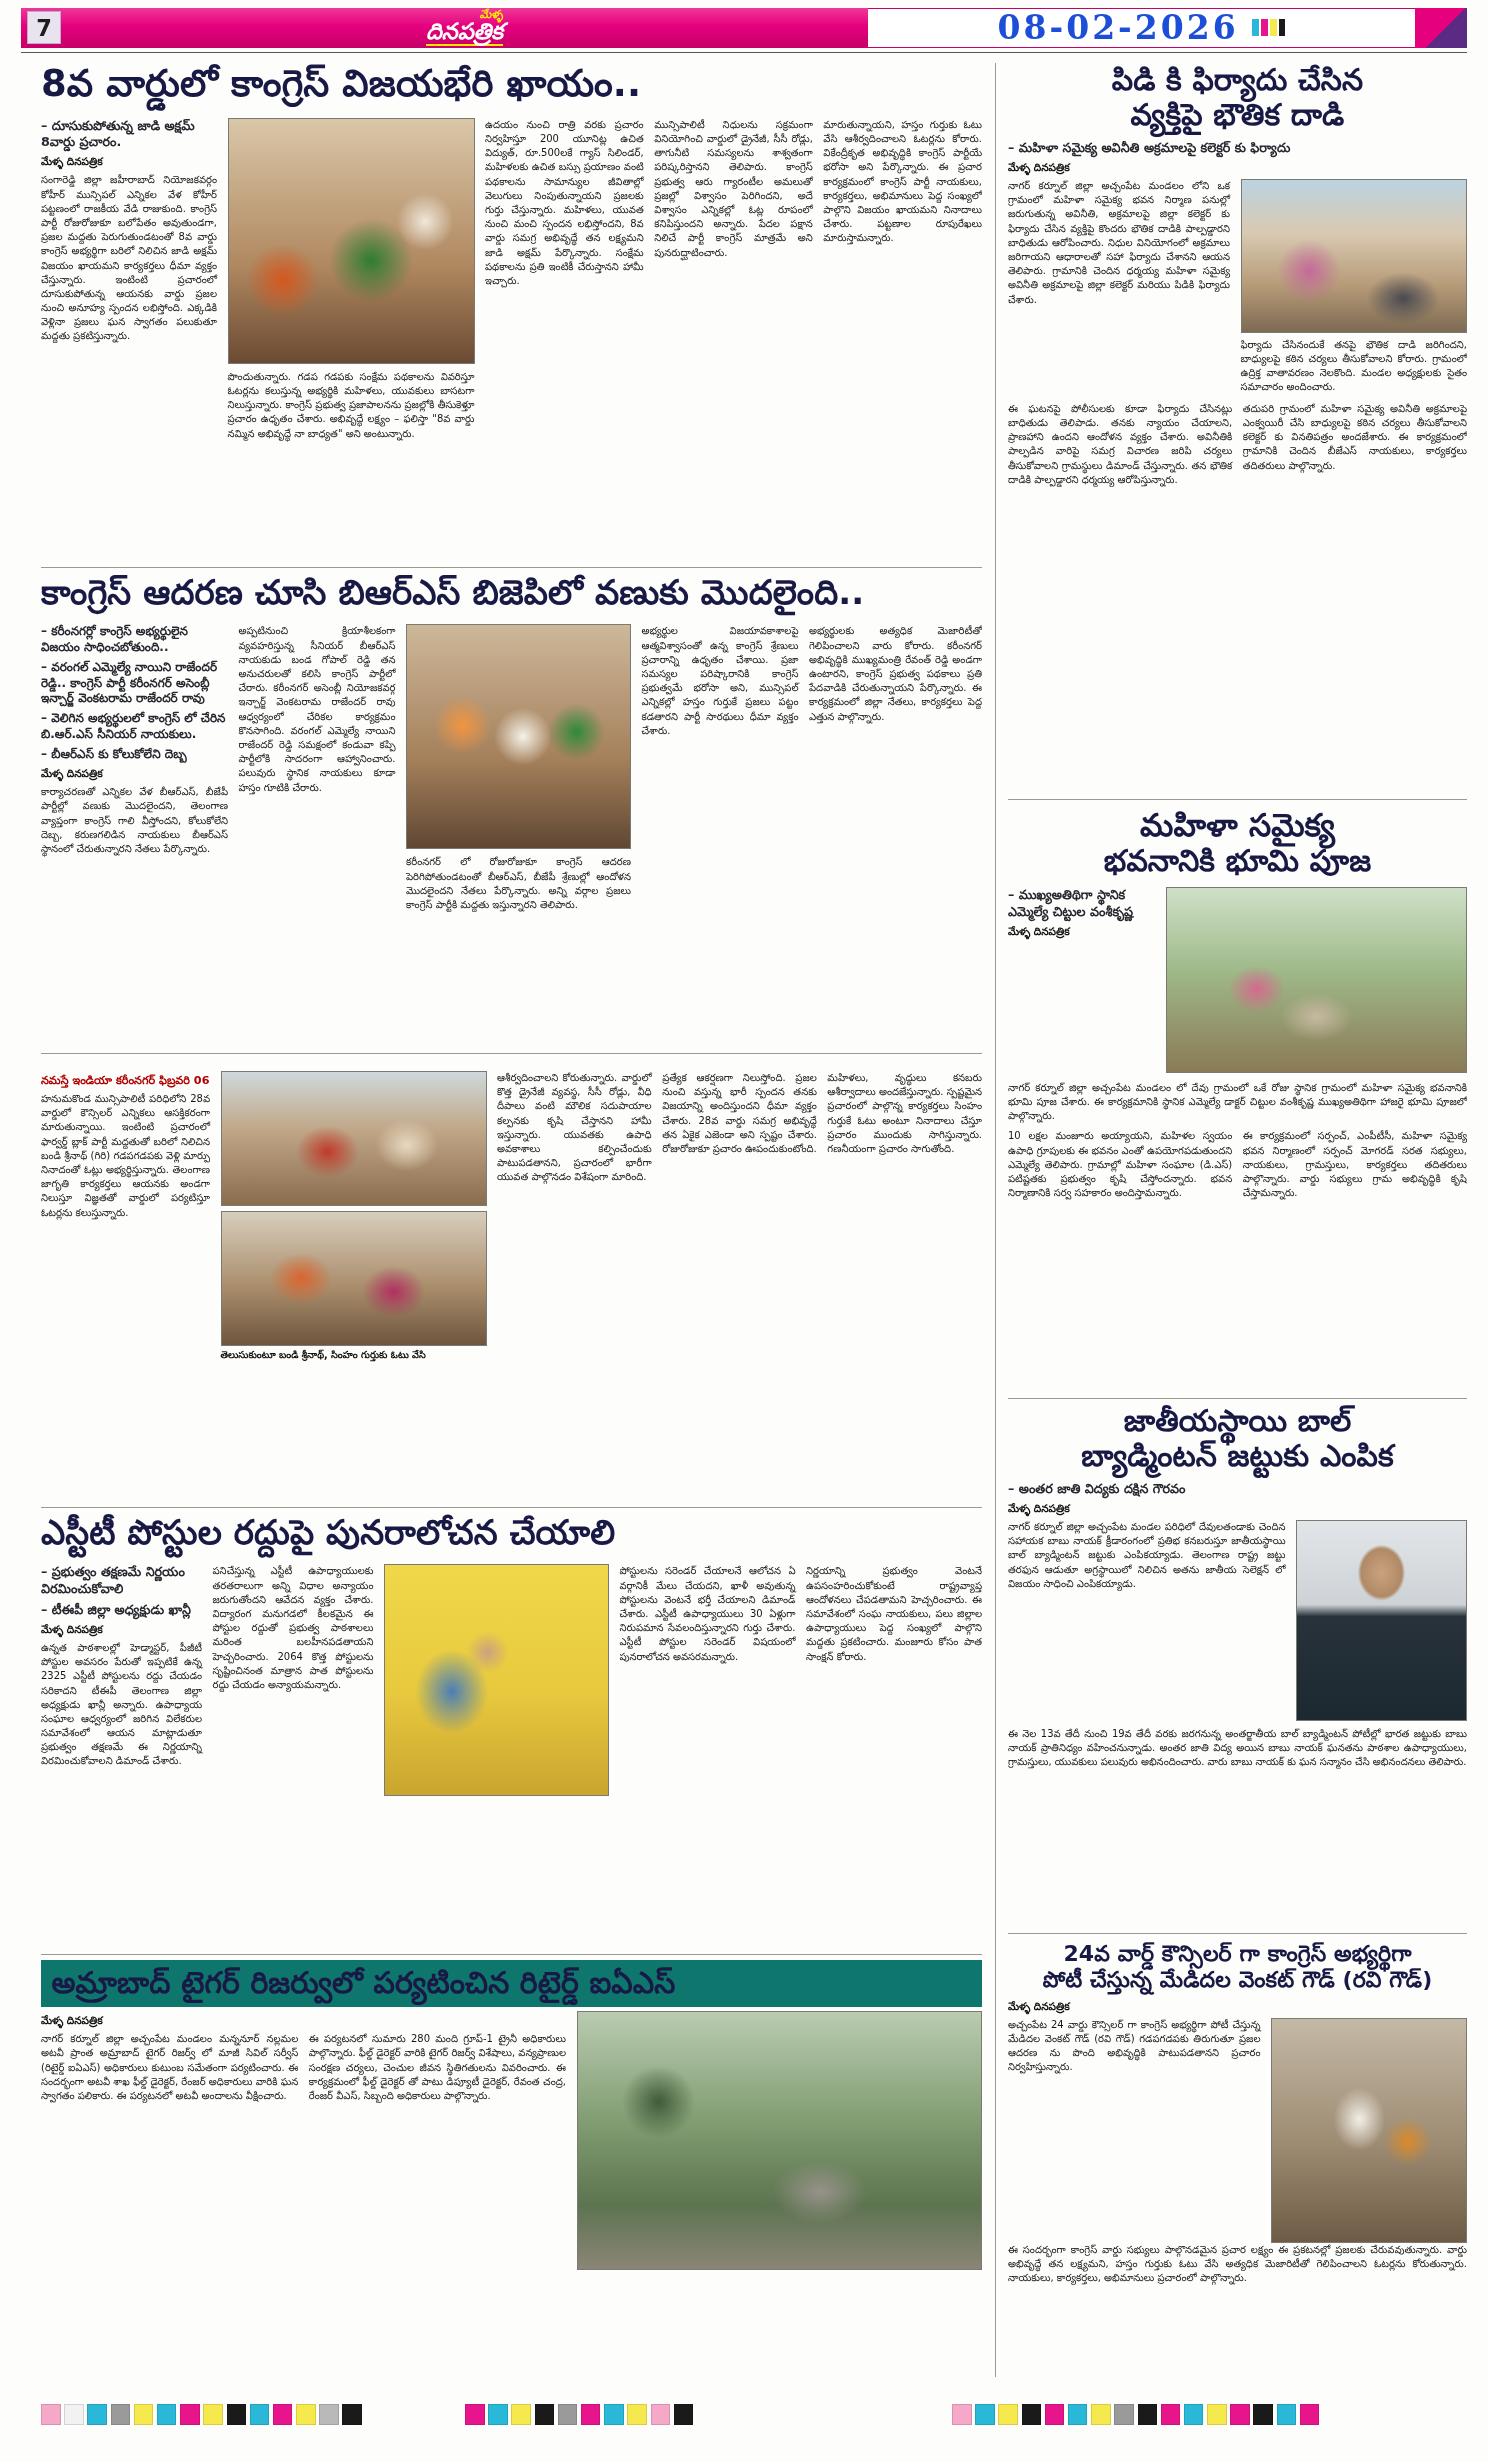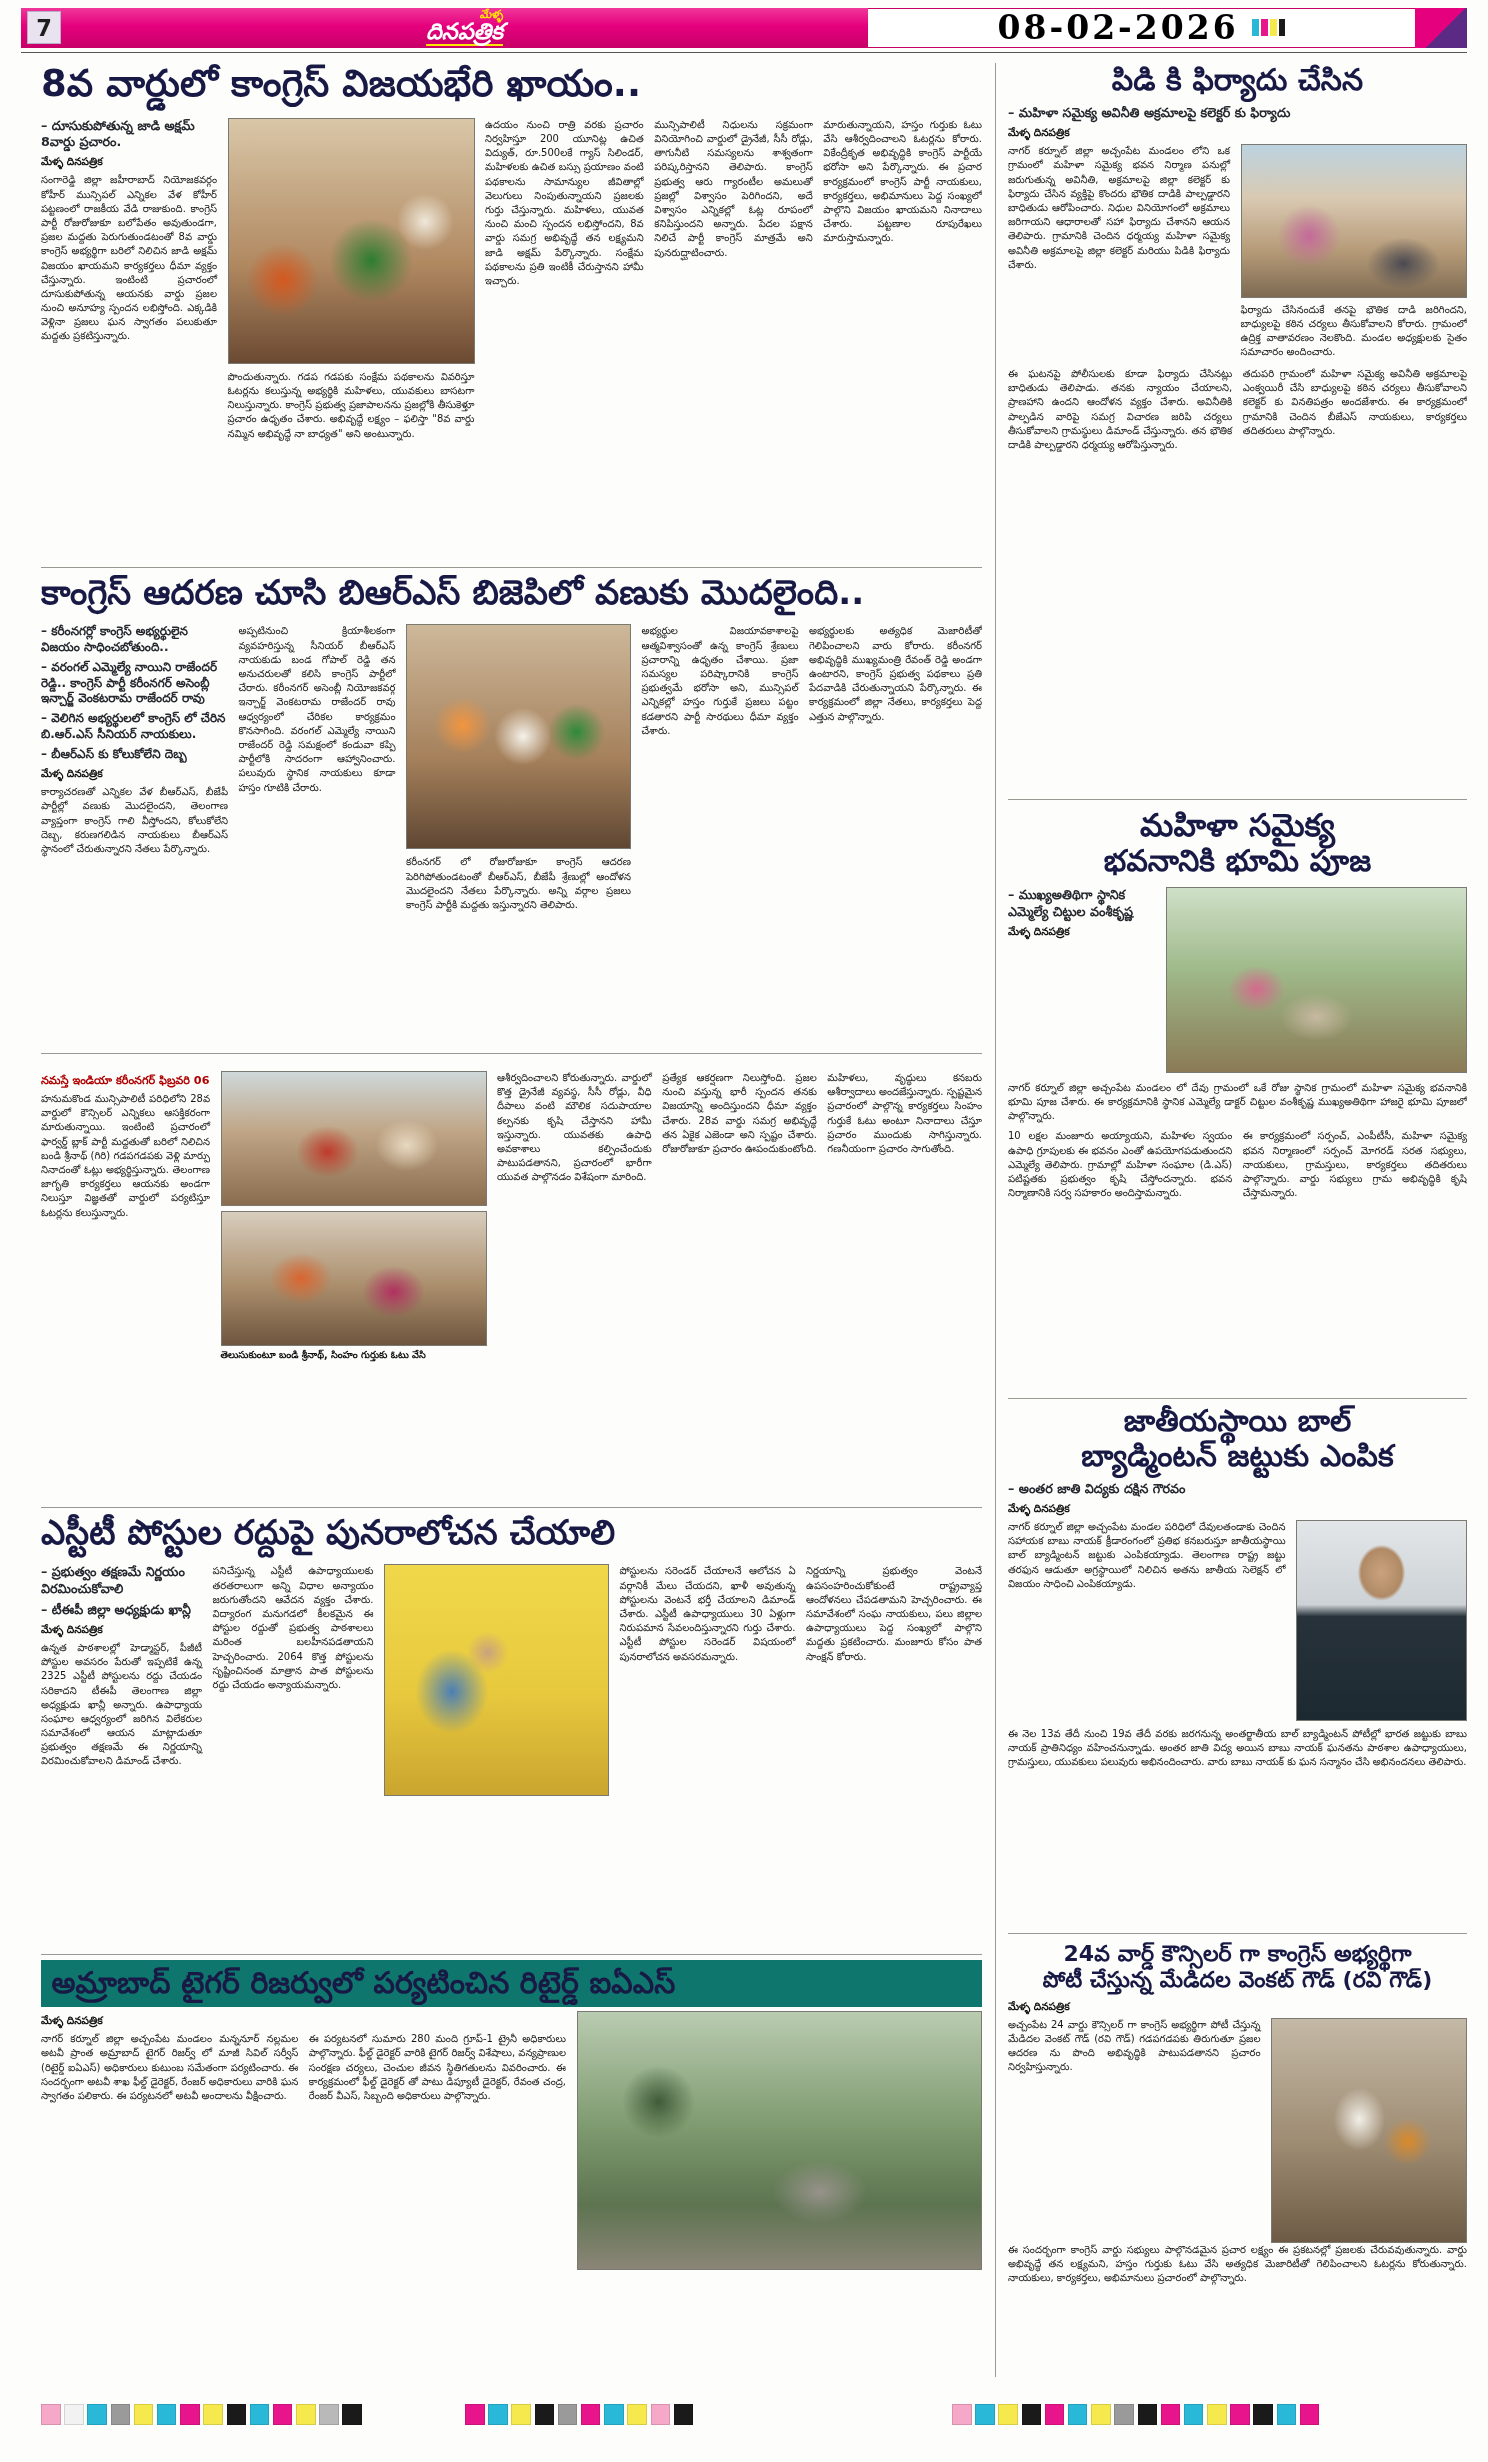--- a/index.html
+++ b/index.html
@@ -19,21 +19,21 @@
   .swatchrow{display:flex;gap:3.7px}
   .swatch{width:19.5px;height:21px;border:0.7px solid rgba(0,0,0,.12)}
   
   .hdr{display:flex;align-items:stretch}
   .hdr-mag{background:linear-gradient(180deg,#f0379a 0%,#e5007d 45%,#c70068 100%);display:flex;align-items:center}
   .pageno{width:34px;height:33px;background:#e9e3f0;color:#1d1d1d;font-size:22.5px;font-weight:800;display:flex;align-items:center;justify-content:center;margin-left:6px;border:0.7px solid #b9aecd}
   .logo{margin:0 auto;text-align:right;line-height:1}
   .logo .top{display:block;color:#ffe600;font-size:11.2px;font-weight:700;font-style:italic}
   .logo .main{display:block;color:#fff;font-size:22.5px;font-weight:800;font-style:italic;border-bottom:2.2px solid #ffe600;padding-bottom:2.2px}
   .hdr-white{background:#fff;display:flex;align-items:center;justify-content:center;border-top:0.7px solid #c70068;border-bottom:0.7px solid #c70068}
-  .hdr-date{font-size:33px;font-weight:800;color:#000000;letter-spacing:3px;font-family:"DejaVu Serif","Liberation Serif",serif}
+  .hdr-date{font-size:33px;font-weight:800;color:#1d4ed8;letter-spacing:3px;font-family:"DejaVu Serif","Liberation Serif",serif}
   .hdr-cap{background:linear-gradient(135deg,#e5007d 0 55%,#5a2a84 55% 100%)}
   .marks{display:flex;gap:2.2px;margin-left:13.5px}
   .marks i{width:6.7px;height:16.5px;display:block}
   
   .photo-a1{background:radial-gradient(52px 52px at 22% 66%,#d4581f 0%,transparent 70%),radial-gradient(60px 60px at 58% 58%,#2e7d32 0%,transparent 70%),radial-gradient(41px 41px at 80% 42%,#efe8da 0%,transparent 70%),linear-gradient(180deg,#d9c7a8 0%,#b08860 60%,#6b4a33 100%)}
   .photo-a2{background:radial-gradient(52px 37px at 72% 78%,#4a4a52 0%,transparent 70%),radial-gradient(45px 45px at 30% 60%,#c46a9a 0%,transparent 70%),linear-gradient(180deg,#bcd3e0 0%,#d9c9b2 35%,#b59a77 70%,#7d6a52 100%)}
   .photo-a3{background:radial-gradient(41px 41px at 25% 45%,#f2953f 0%,transparent 70%),radial-gradient(41px 41px at 52% 50%,#f5f2ea 0%,transparent 70%),radial-gradient(41px 41px at 76% 48%,#2f8a3a 0%,transparent 70%),linear-gradient(180deg,#cdb89a 0%,#a5805b 60%,#5f4733 100%)}
   .photo-a5a{background:radial-gradient(45px 37px at 40% 60%,#c03a2b 0%,transparent 70%),radial-gradient(45px 37px at 70% 55%,#e8d9c2 0%,transparent 70%),linear-gradient(180deg,#cfd8da 0%,#bfa585 45%,#8a6c4e 100%)}
   .photo-a5b{background:radial-gradient(45px 37px at 30% 50%,#d9652f 0%,transparent 70%),radial-gradient(45px 37px at 65% 60%,#b03060 0%,transparent 70%),linear-gradient(180deg,#d8cdbd 0%,#ab8f6d 55%,#6e553d 100%)}
   .photo-a4{background:radial-gradient(52px 34px at 50% 70%,#c7b9a2 0%,transparent 70%),radial-gradient(41px 34px at 30% 55%,#d46a8e 0%,transparent 70%),linear-gradient(180deg,#cfe0c8 0%,#9fb989 45%,#8a7a55 100%)}
@@ -187,20 +187,21 @@
     <div style="flex:1">
       <div class="photo photo-a8" style="width:100%;height:259px"></div>
     </div>
   </div>
 </section>
 
 <div class="vrule" style="left:995px;top:63px;height:2314px"></div>
 
 <section class="abs" style="left:1008px;top:63px;width:459px;height:732px">
   <h2 class="headline" style="font-size:30px;text-align:center">పిడి కి ఫిర్యాదు చేసిన</h2>
+  <h2 class="headline" style="font-size:30px;text-align:center">వ్యక్తిపై భౌతిక దాడి</h2>
   <p class="byline" style="margin-top:7.5px">– మహిళా సమైక్య అవినీతి అక్రమాలపై కలెక్టర్ కు ఫిర్యాదు</p>
   <p class="dateline">మేళ్ళ దినపత్రిక</p>
   <div class="cols">
     <div style="flex:0 0 222px">
         <p class="bodytext">నాగర్ కర్నూల్ జిల్లా అచ్చంపేట మండలం లోని ఒక గ్రామంలో మహిళా సమైక్య భవన నిర్మాణ పనుల్లో జరుగుతున్న అవినీతి, అక్రమాలపై జిల్లా కలెక్టర్ కు ఫిర్యాదు చేసిన వ్యక్తిపై కొందరు భౌతిక దాడికి పాల్పడ్డారని బాధితుడు ఆరోపించారు. నిధుల వినియోగంలో అక్రమాలు జరిగాయని ఆధారాలతో సహా ఫిర్యాదు చేశానని ఆయన తెలిపారు. గ్రామానికి చెందిన ధర్మయ్య మహిళా సమైక్య అవినీతి అక్రమాలపై జిల్లా కలెక్టర్ మరియు పిడికి ఫిర్యాదు చేశారు.</p>
       </div>
     <div style="flex:1">
       <div class="photo photo-a2" style="width:100%;height:154px"></div>
       <p class="bodytext" style="margin-top:4.5px">ఫిర్యాదు చేసినందుకే తనపై భౌతిక దాడి జరిగిందని, బాధ్యులపై కఠిన చర్యలు తీసుకోవాలని కోరారు. గ్రామంలో ఉద్రిక్త వాతావరణం నెలకొంది. మండల అధ్యక్షులకు సైతం సమాచారం అందించారు.</p>
     </div>

